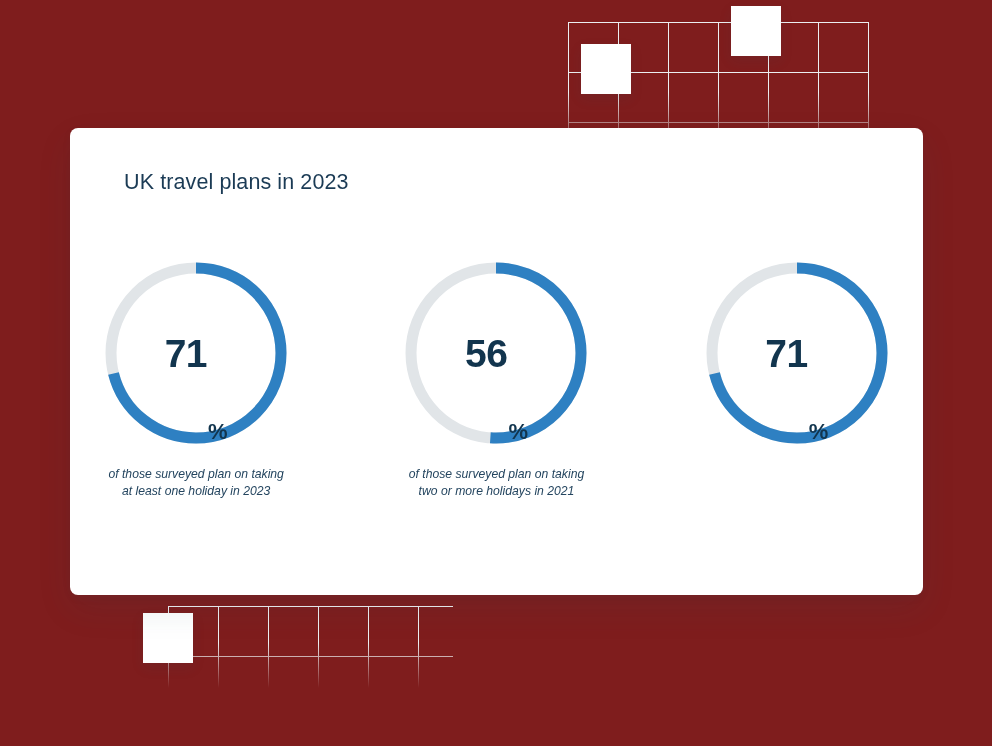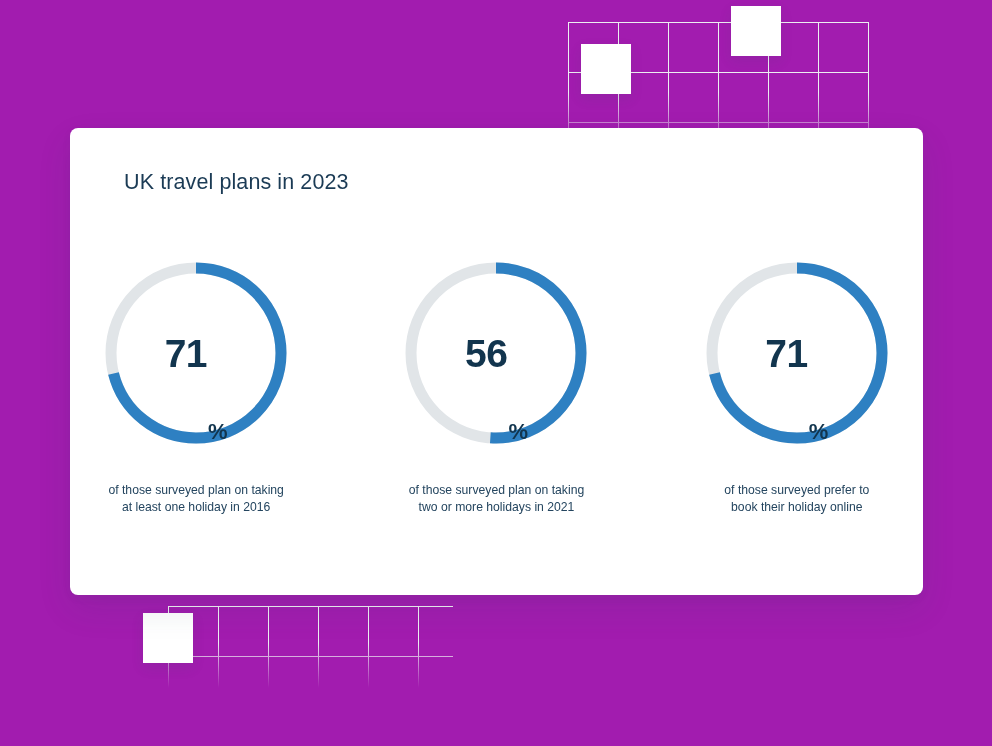--- a/index.html
+++ b/index.html
@@ -10,21 +10,21 @@
   }
   body {
     font-family: "Liberation Sans", "DejaVu Sans", sans-serif;
     -webkit-font-smoothing: antialiased;
   }
   #stage {
     position: relative;
     width: 992px;
     height: 746px;
     overflow: hidden;
-    background: #a21caf;
+    background: #7f1d1d;
   }
 
   
   .bg-grid {
     position: absolute;
     background-image:
       linear-gradient(to right, #eceff1 1px, transparent 1px),
       linear-gradient(to bottom, #eceff1 1px, transparent 1px);
     background-size: 50px 50px;
     pointer-events: none;
@@ -128,26 +128,27 @@
   }
   .donut-pct {
     font-size: 22px;
     line-height: 1;
     font-weight: 700;
     margin-left: 1px;
     align-self: flex-end;
     padding-bottom: 3px;
   }
   .stat-caption {
-    margin-top: 36px;
+    margin-top: 20px;
     font-size: 12.2px;
     line-height: 1.42;
     color: #24455f;
     text-align: center;
     max-width: 230px;
+    font-style: italic;
   }
 </style>
 </head>
 <body>
 
 <div id="stage">
 
   <div class="bg-grid top"></div>
   <div class="bg-grid bottom"></div>
   <div class="bg-tile t1"></div>
@@ -166,21 +167,21 @@
             <circle cx="93" cy="93" r="85" fill="none" stroke="#e1e5e8" stroke-width="11"></circle>
             <circle id="arc0" cx="93" cy="93" r="85" fill="none" stroke="#2e80c2" stroke-width="11" stroke-dasharray="379.19 534.07" stroke-linecap="butt"></circle>
           </svg>
           <div class="donut-value">
             <span class="donut-num">71</span>
             <span class="donut-pct">%</span>
           </div>
         </div>
         <div class="stat-caption">
           <span>of those surveyed plan on taking</span><br>
-          <span>at least one holiday in 2016</span>
+          <span>at least one holiday in 2023</span>
         </div>
       </div>
 
       <div class="stat">
         <div class="donut">
           <svg viewBox="0 0 186 186">
             <circle cx="93" cy="93" r="85" fill="none" stroke="#e1e5e8" stroke-width="11"></circle>
             <circle id="arc1" cx="93" cy="93" r="85" fill="none" stroke="#2e80c2" stroke-width="11" stroke-dasharray="272.38 534.07" stroke-linecap="butt"></circle>
           </svg>
           <div class="donut-value">
@@ -198,21 +199,17 @@
         <div class="donut">
           <svg viewBox="0 0 186 186">
             <circle cx="93" cy="93" r="85" fill="none" stroke="#e1e5e8" stroke-width="11"></circle>
             <circle id="arc2" cx="93" cy="93" r="85" fill="none" stroke="#2e80c2" stroke-width="11" stroke-dasharray="379.19 534.07" stroke-linecap="butt"></circle>
           </svg>
           <div class="donut-value">
             <span class="donut-num">71</span>
             <span class="donut-pct">%</span>
           </div>
         </div>
-        <div class="stat-caption">
-          <span>of those surveyed prefer to</span><br>
-          <span>book their holiday online</span>
-        </div>
       </div>
 
     </div>
   </div>
 </div>
 
 </body></html>

